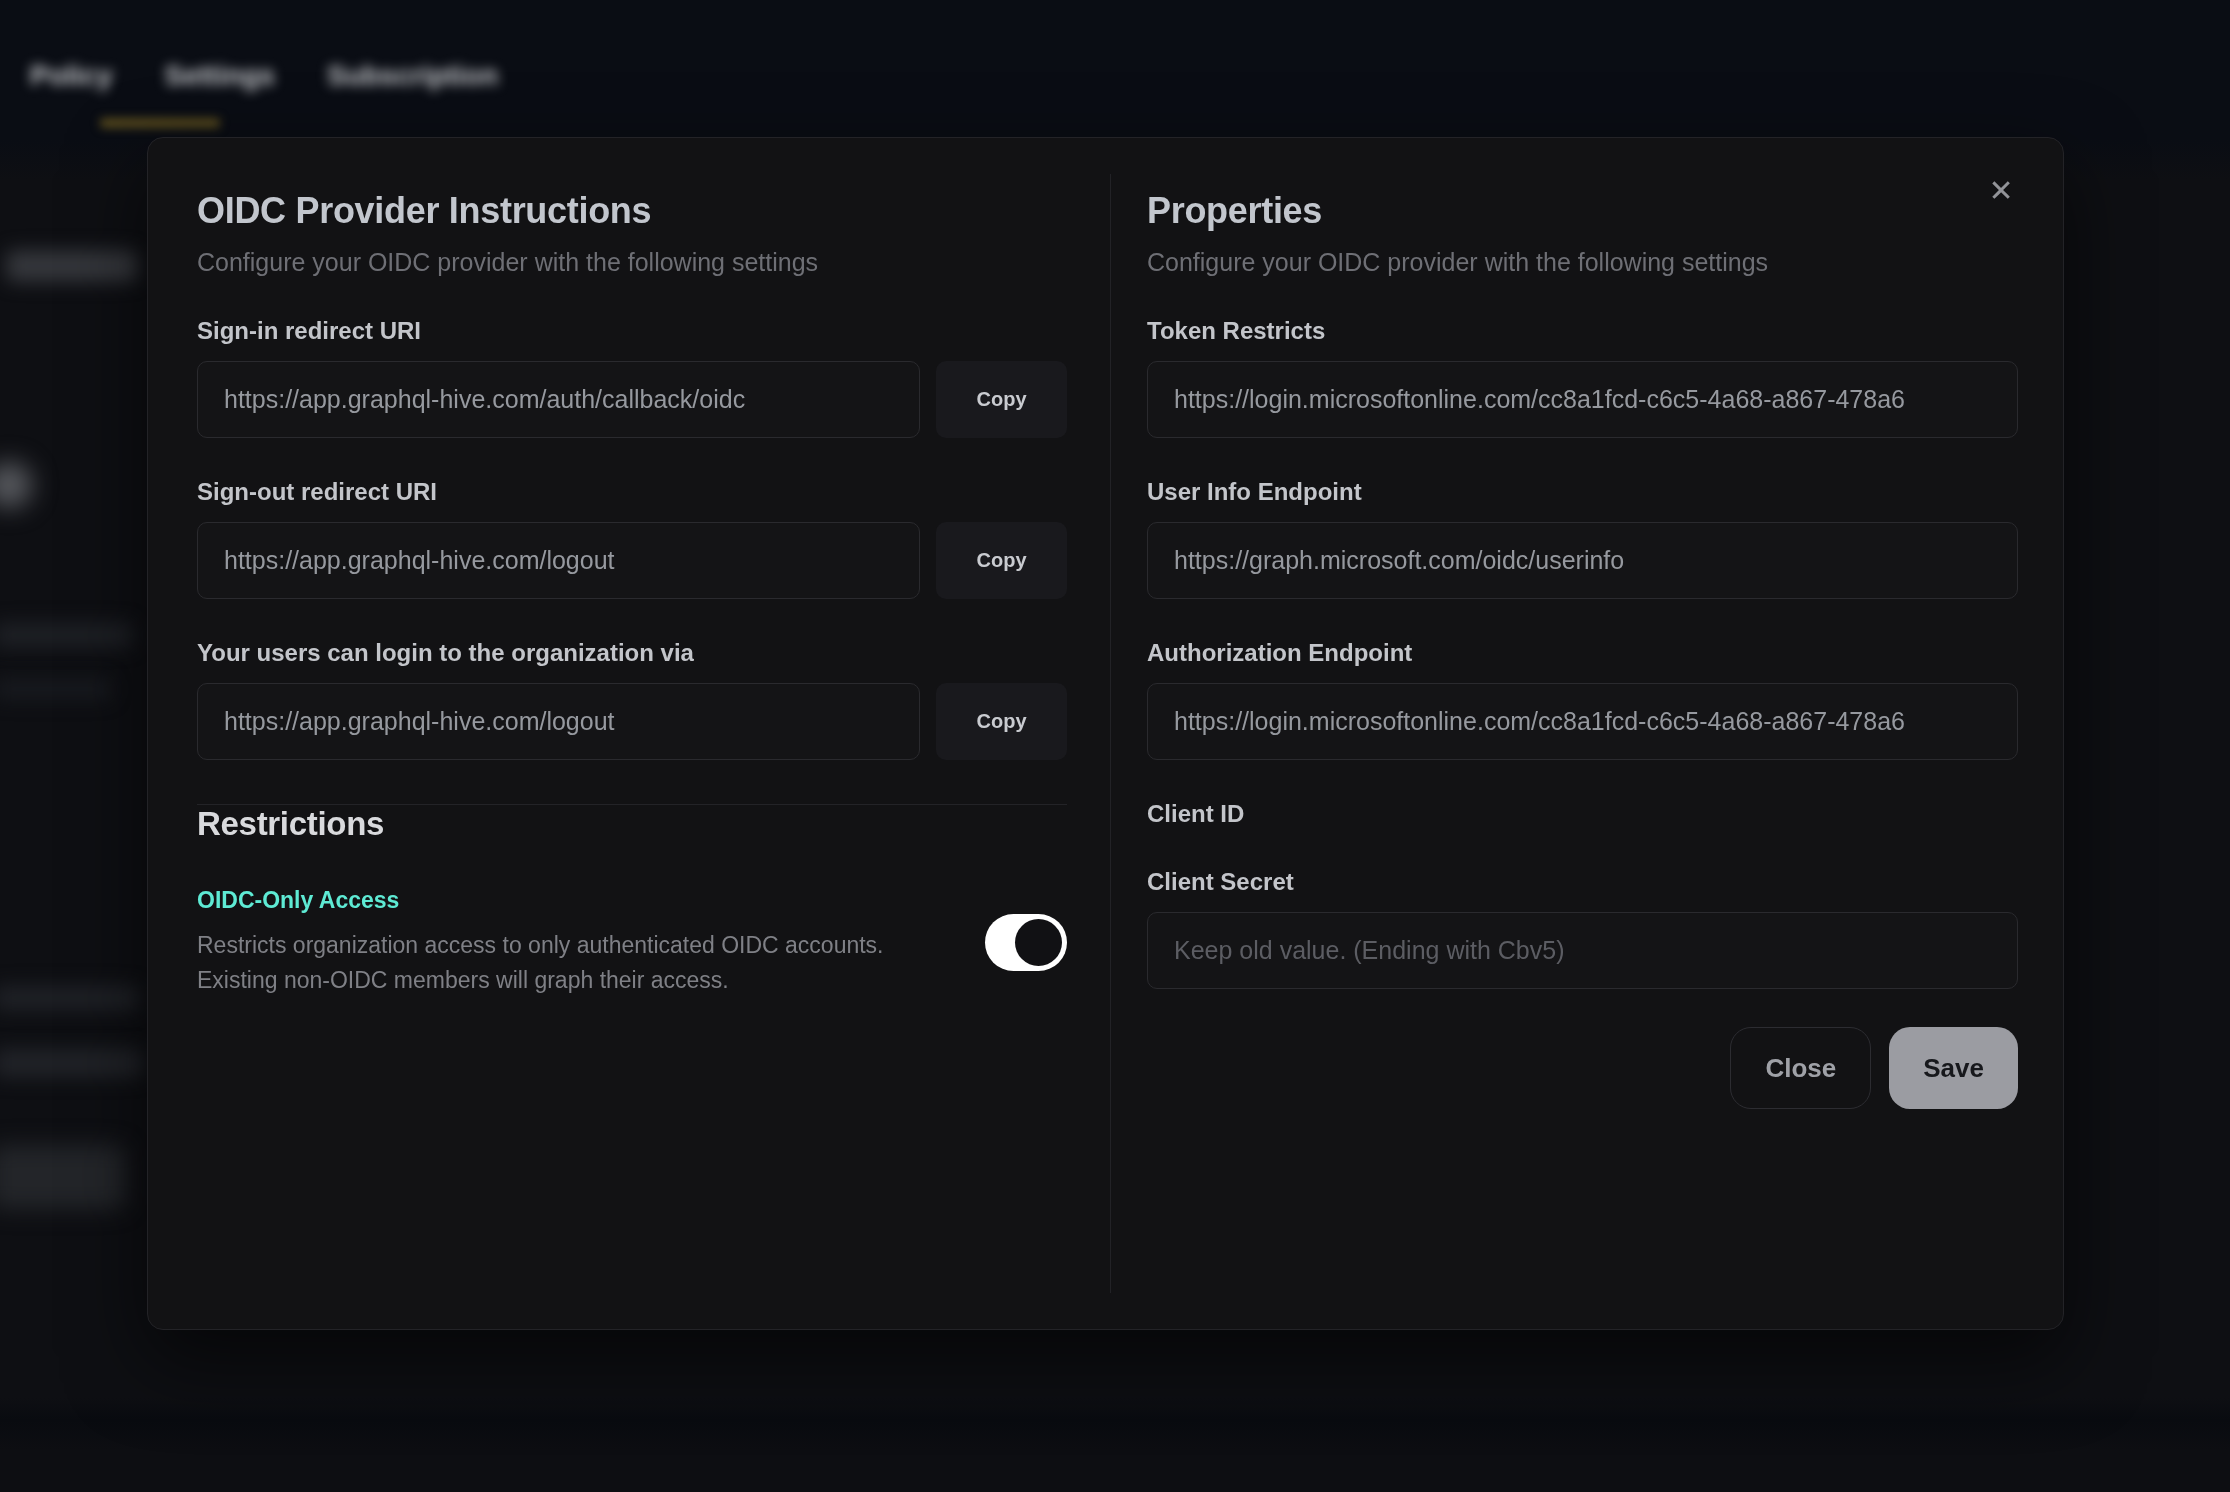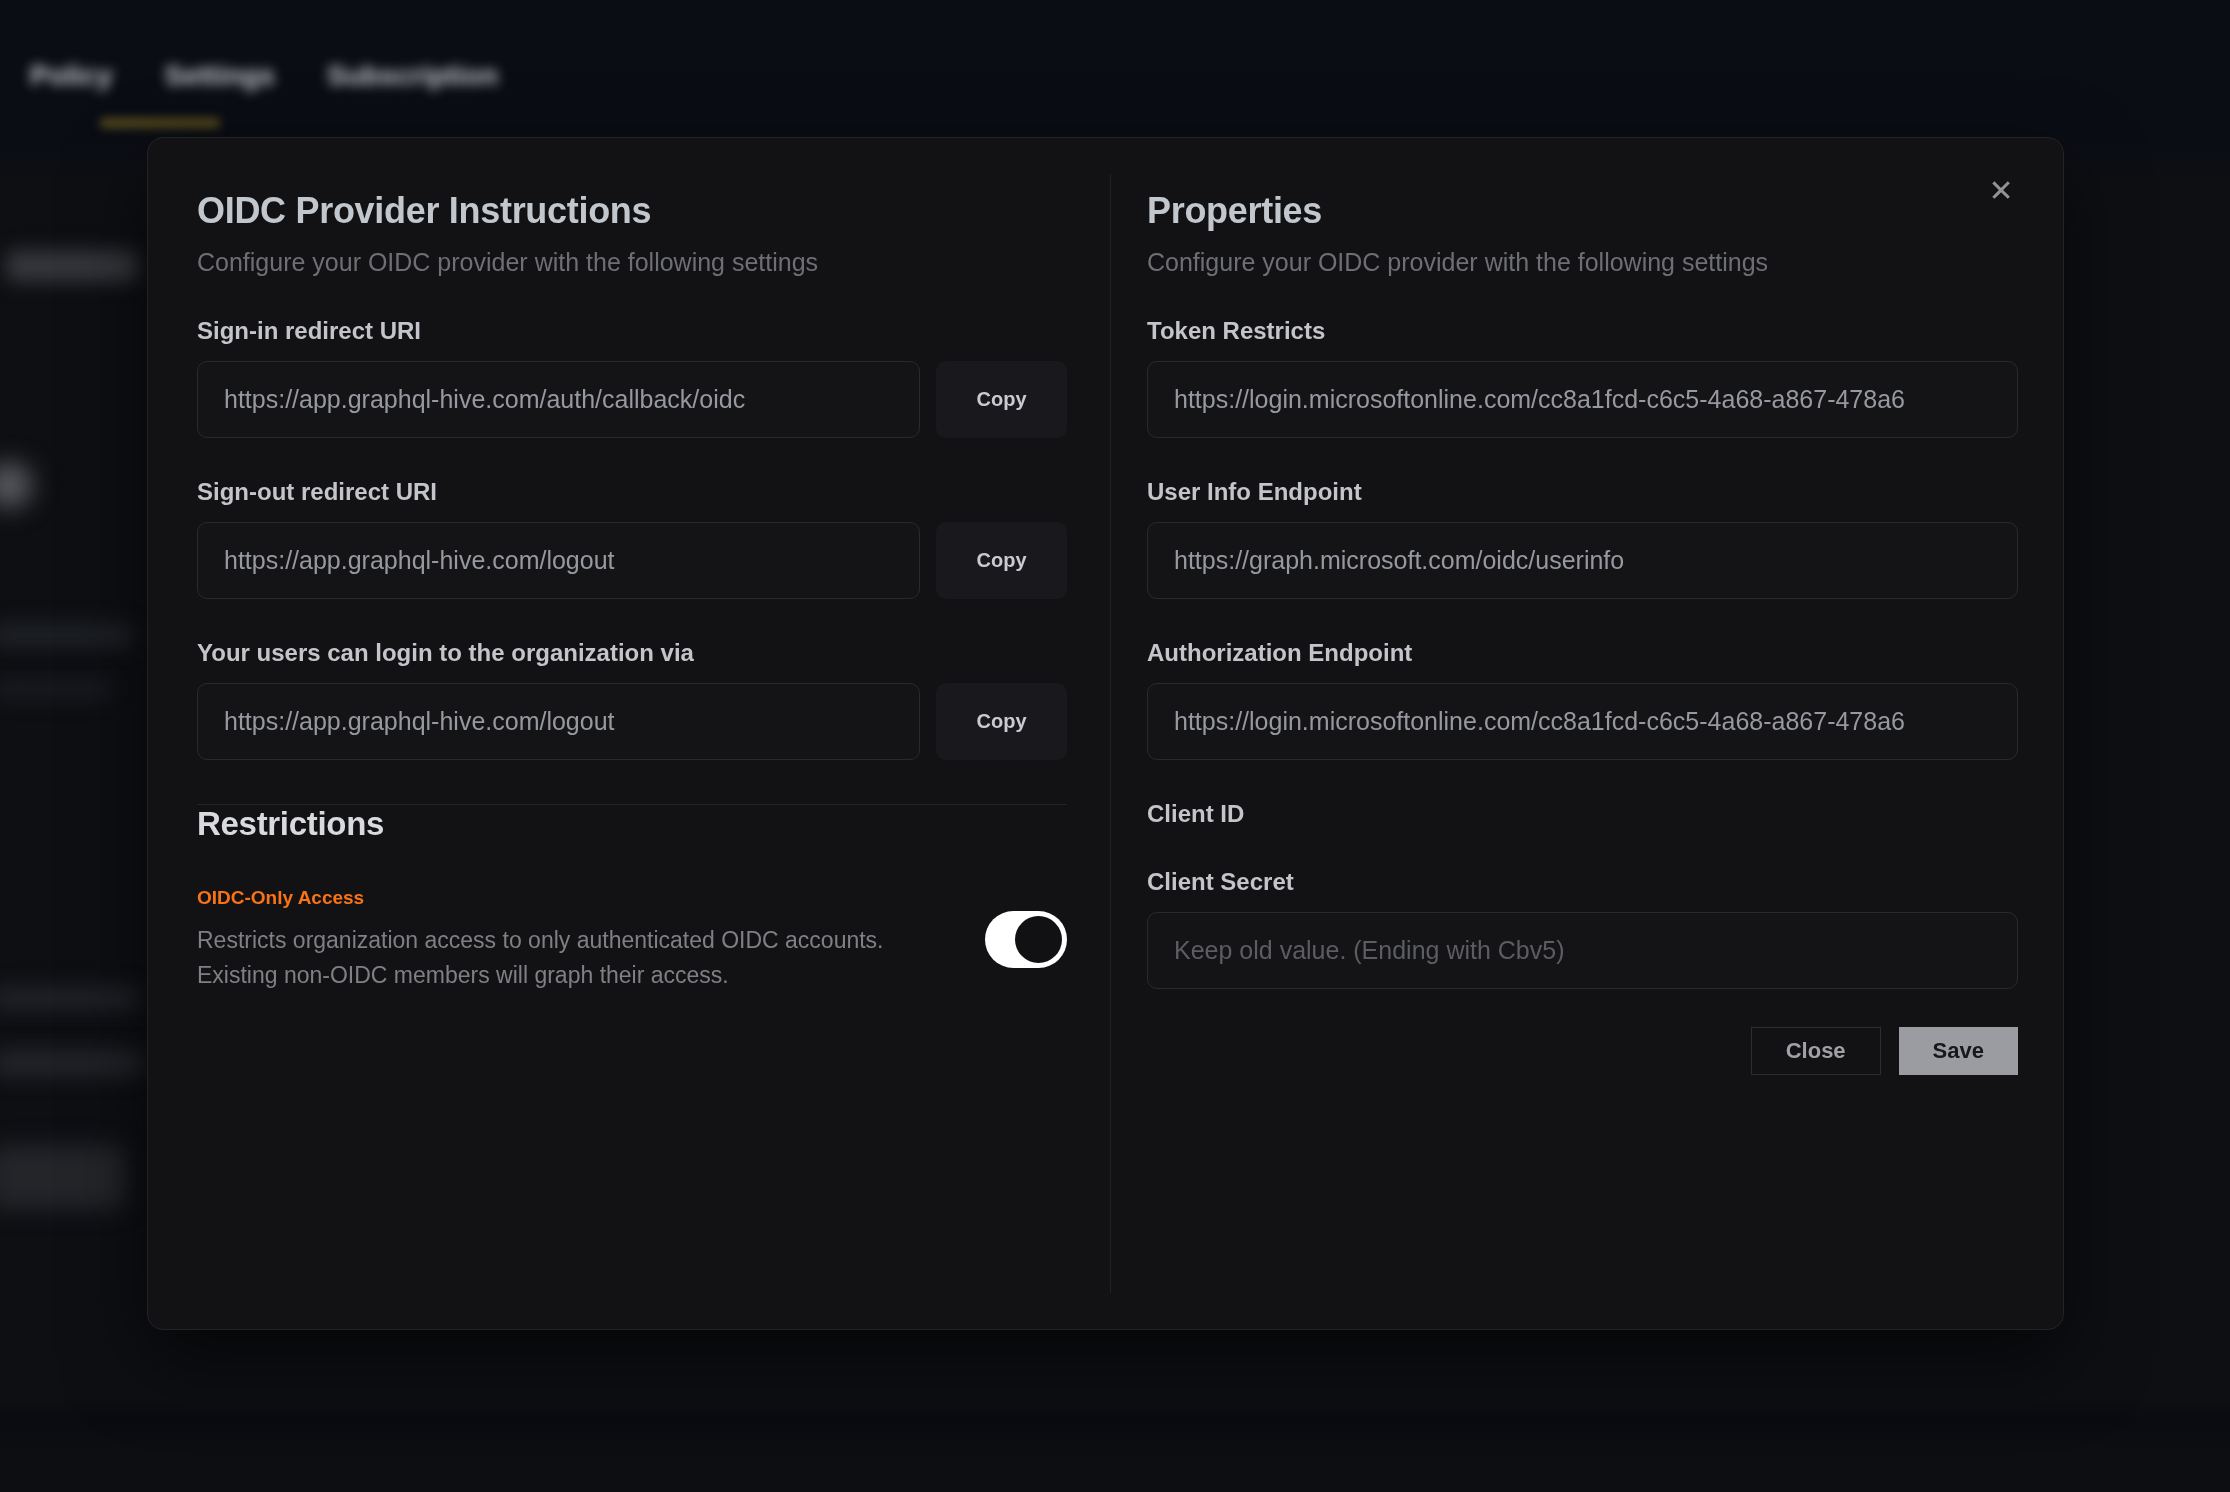--- a/index.html
+++ b/index.html
@@ -87,37 +87,37 @@
   .h-divider { margin-top: 44px; height: 1px; background: #232327; width: 100%; }
 
   .restrictions-title {
     font-size: 33px; font-weight: 700; color: #d9dadd;
     letter-spacing: -0.3px;
   }
   .toggle-row {
     margin-top: 44px; display: flex; align-items: center; justify-content: space-between;
   }
   .toggle-text { max-width: 710px; }
-  .toggle-label { font-size: 19px; font-weight: 700; color: #f97316; }
+  .toggle-label { font-size: 23px; font-weight: 700; color: #5eead4; }
   .toggle-desc { margin-top: 14px; font-size: 23px; color: #7f8086; line-height: 1.52; }
   .switch {
     position: relative; width: 82px; height: 57px; border-radius: 999px;
     background: #ffffff; border: none; cursor: pointer; flex: 0 0 auto;
   }
   .switch-thumb {
     position: absolute; top: 5px; right: 5px; width: 47px; height: 47px;
     border-radius: 50%; background: #111114;
   }
 
   .btn-row {
     margin-top: 38px; display: flex; justify-content: flex-end; gap: 18px;
   }
   .btn {
-    height: 48px; border-radius: 0; padding: 0 34px;
-    font-size: 22px; font-weight: 600; font-family: inherit; cursor: pointer;
+    height: 82px; border-radius: 21px; padding: 0 34px;
+    font-size: 26px; font-weight: 600; font-family: inherit; cursor: pointer;
   }
   .btn-close { background: transparent; border: 1px solid #2c2c31; color: #9fa1a7; }
   .btn-save  { background: #9b9ca2; border: none; color: #17181c; }
 </style>
 </head>
 <body>
 
 <nav class="backdrop-tabs">
   <span>Policy</span>
   <span>Settings</span>

